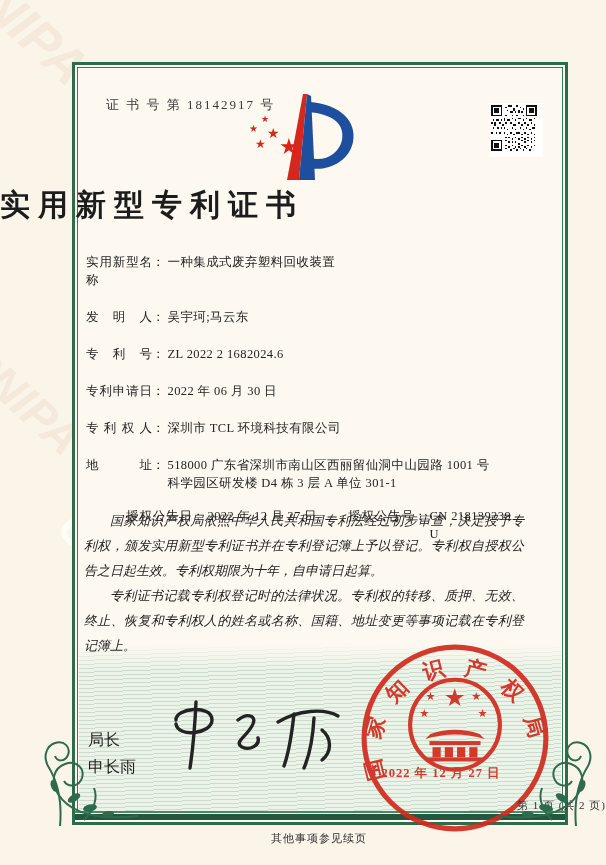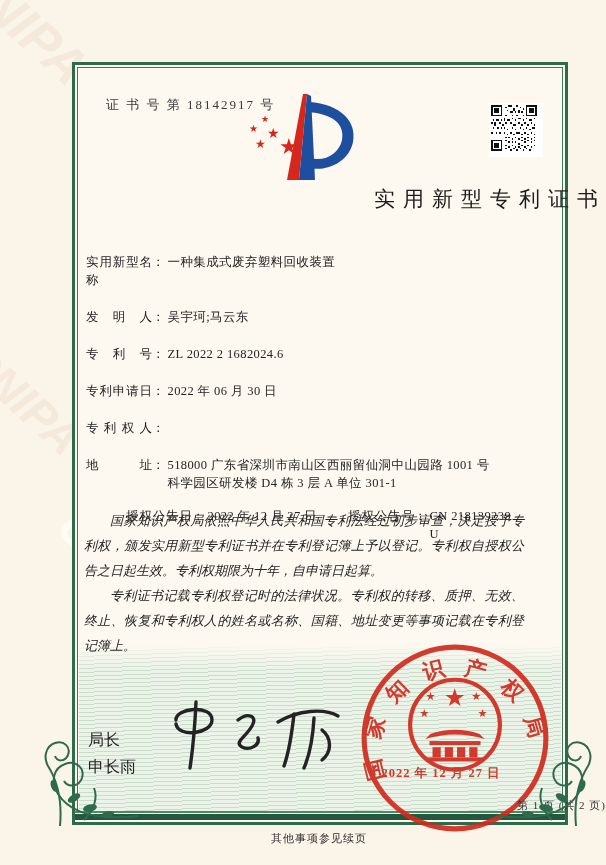--- a/index.html
+++ b/index.html
@@ -53,21 +53,21 @@
   .content{position:absolute;inset:0;z-index:3;}
   
   .cert-no{
     position:absolute;left:74px;top:96px;
     font-size:13px;letter-spacing:2px;color:#3a3a3a;margin-left:32px;
   }
   .logo{position:absolute;left:243px;top:88px;width:124px;height:96px;}
   .qr{position:absolute;left:489px;top:103px;width:50px;height:50px;background:#fff;padding:2px;}
   .title{
     position:absolute;left:0;right:0;top:185px;
-    text-align:right;font-size:21px;font-weight:400;
+    text-align:left;font-size:30px;font-weight:700;
     letter-spacing:8px;color:#1c1c1c;
   }
   
   .fields{position:absolute;left:86px;top:253px;width:432px;font-size:12.5px;color:#242424;}
   .row{display:flex;align-items:flex-start;line-height:18px;margin-bottom:19px;}
   .lbl{display:inline-block;width:66px;text-align:justify;text-align-last:justify;flex:none;}
   .colon{flex:none;}
   .val{margin-left:3px;letter-spacing:0.4px;}
   .pair{display:flex;width:222px;flex:none;margin-left:40px;}
   .pair2{display:flex;}
@@ -179,20 +179,21 @@
         <span class="val">ZL 2022 2 1682024.6</span>
       </div>
       <div class="row">
         <span class="lbl">专利申请日</span>
           <span class="colon">：</span>
         <span class="val">2022 年 06 月 30 日</span>
       </div>
       <div class="row">
         <span class="lbl">专利权人</span>
           <span class="colon">：</span>
+        <span class="val">深圳市 TCL 环境科技有限公司</span>
       </div>
       <div class="row" style="margin-bottom:15px;">
         <span class="lbl">地址</span>
           <span class="colon">：</span>
         <span class="val">
           <span>518000 广东省深圳市南山区西丽留仙洞中山园路 1001 号</span><br>
           <span>科学园区研发楼 D4 栋 3 层 A 单位 301-1</span>
         </span>
       </div>
       <div class="row">

